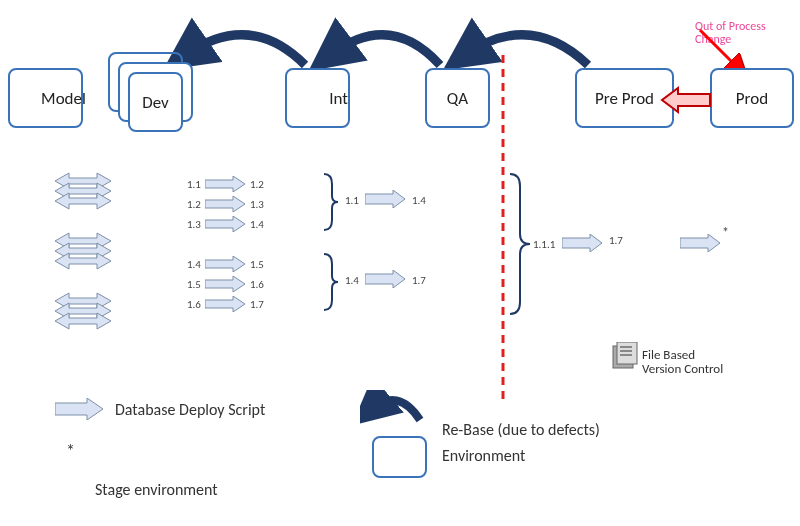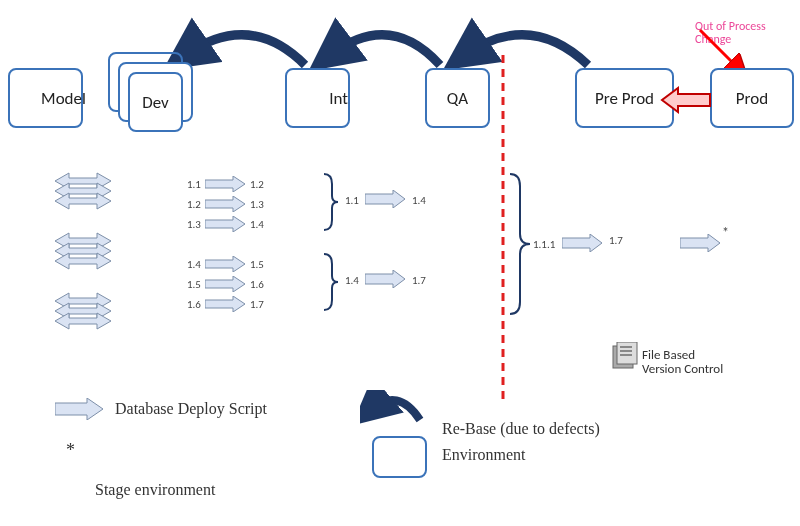--- a/index.html
+++ b/index.html
@@ -27,21 +27,20 @@
   }
   .ver-label {
     position: absolute;
     font-size: 11px;
     color: #444;
   }
   .legend-text {
     position: absolute;
     font-size: 16px;
     color: #333;
-    font-family: Liberation Serif, serif;
   }
   .small-red {
     position: absolute;
     font-size: 12px;
     color: #ec4899;
     line-height: 1.1;
   }
   .vc-label {
     position: absolute;
     font-size: 13px;

